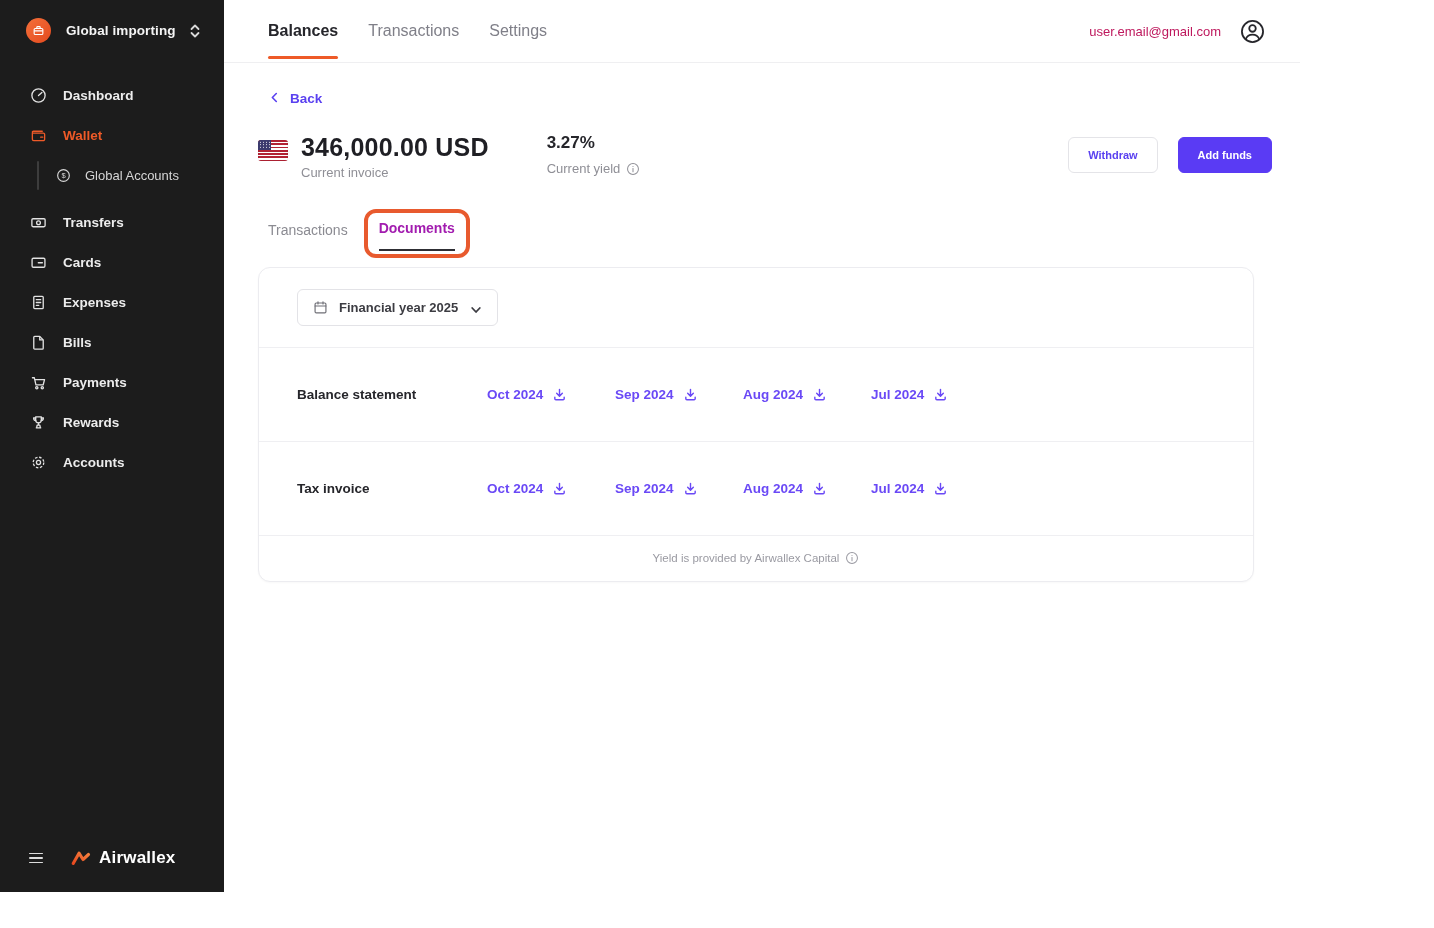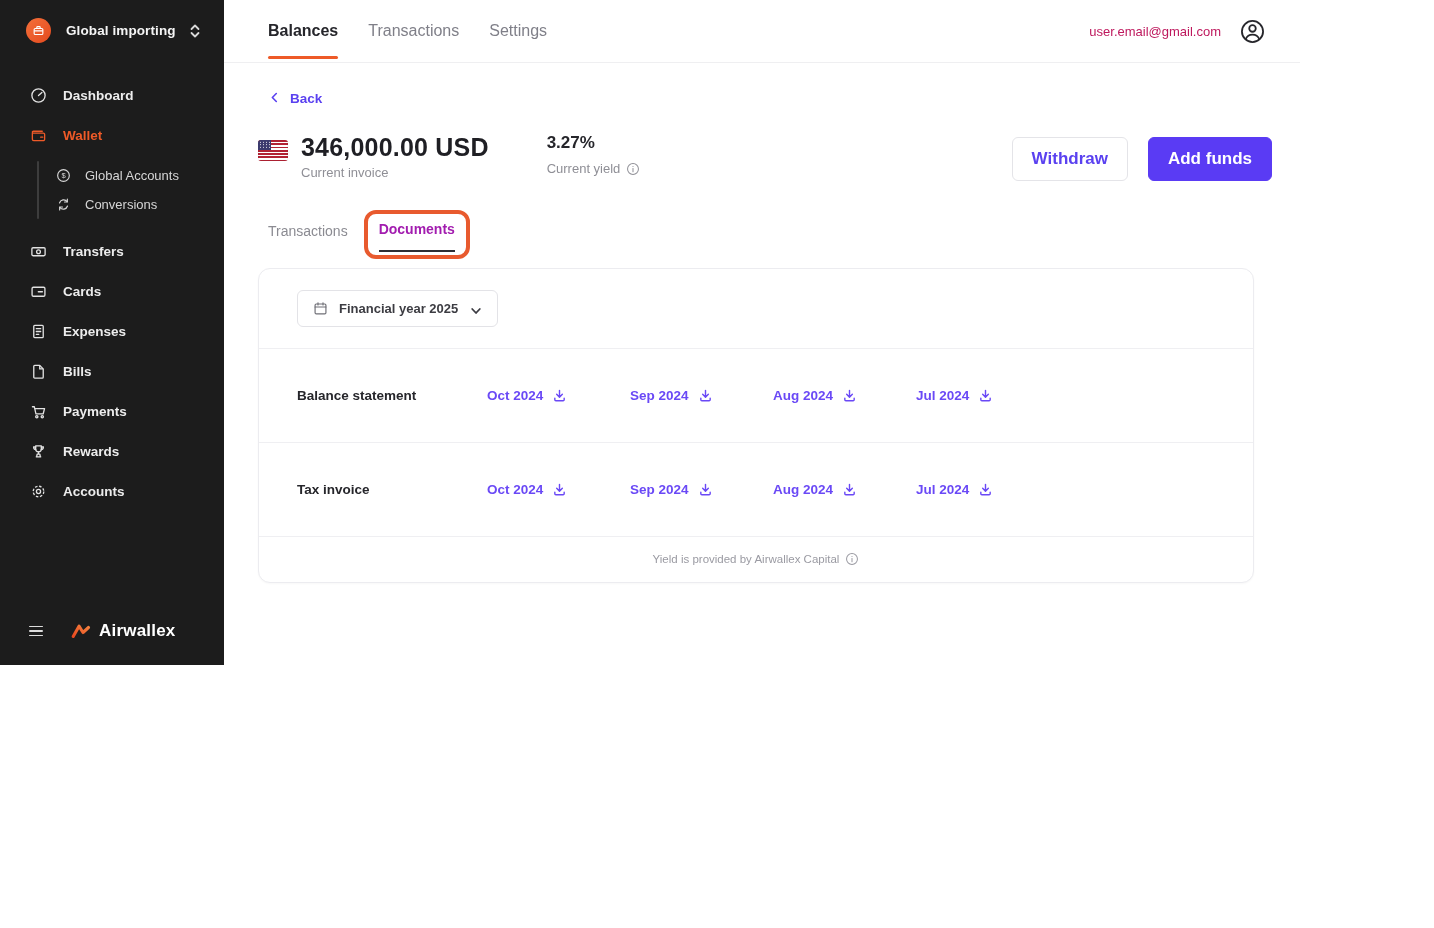--- a/index.html
+++ b/index.html
@@ -1,20 +1,20 @@
 <!DOCTYPE html>
 <html><head>
 <meta charset="utf-8">
 <style>
   * { margin:0; padding:0; box-sizing:border-box; }
   html,body { width:1434px; height:928px; background:#ffffff; font-family:"Liberation Sans", sans-serif; }
   .app { display:flex; width:1434px; height:928px; overflow:hidden; }
 
   
-  .sidebar { width:224px; height:665px; background:#1c1c1c; color:#ececec; display:flex; flex-direction:column; flex-shrink:0; }
+  .sidebar { width:224px; height:892px; background:#1c1c1c; color:#ececec; display:flex; flex-direction:column; flex-shrink:0; }
   .org-switcher { display:flex; align-items:center; padding:18px 22px 0 26px; cursor:pointer; }
   .org-avatar { width:25px; height:25px; border-radius:50%; background:linear-gradient(135deg,#f4703a,#e44a1e); display:flex; align-items:center; justify-content:center; flex-shrink:0; }
   .org-avatar svg { width:13px; height:13px; stroke:#fff; fill:none; stroke-width:1.6; }
   .org-name { font-size:13.5px; font-weight:700; color:#f4f4f4; margin-left:15px; letter-spacing:.1px; }
   .org-sorter { margin-left:auto; width:14px; height:16px; }
   .org-sorter svg { width:14px; height:16px; stroke:#d9d9d9; fill:none; stroke-width:1.8; }
 
   .nav { margin-top:32px; }
   .nav-item { display:flex; align-items:center; height:40px; padding-left:30px; cursor:pointer; font-size:13.5px; font-weight:700; color:#ececec; }
   .nav-item .ni { width:17px; height:17px; margin-right:16px; display:flex; align-items:center; justify-content:center; }
@@ -60,42 +60,42 @@
   .balance-texts { margin-left:13px; }
   .balance-amount { font-size:25px; font-weight:700; color:#1f1f24; letter-spacing:.2px; }
   .balance-caption { font-size:13px; color:#8f8f96; margin-top:3px; }
   .yield-block { margin-left:58px; }
   .yield-value { font-size:17px; font-weight:700; color:#26262b; }
   .yield-caption { display:flex; align-items:center; font-size:13px; color:#8f8f96; margin-top:8px; }
   .info-icon { width:14px; height:14px; margin-left:6px; }
   .info-icon svg { width:14px; height:14px; stroke:#8f8f96; fill:none; stroke-width:1.3; }
 
   .actions { margin-left:auto; display:flex; align-items:center; gap:20px; margin-top:4px; }
-  .btn { border-radius:6px; font-size:17px; font-weight:700; padding:11px 19px; cursor:pointer; font-family:inherit; }
+  .btn { border-radius:6px; font-size:11px; font-weight:700; padding:11px 19px; cursor:pointer; font-family:inherit; }
   .btn-secondary { background:#ffffff; border:1px solid #e4e4e8; color:#5a41f0; }
   .btn-primary { background:#5a3bf4; border:1px solid #5a3bf4; color:#ffffff; }
 
   .subtabs { display:flex; align-items:flex-end; gap:31px; margin:40px 0 0 10px; }
   .subtab { font-size:14px; padding-bottom:13px; cursor:pointer; color:#8b8b92; font-weight:400; }
   .subtab-wrap { position:relative; }
   .subtab.active { color:#a21caf; font-weight:700; border-bottom:2px solid #2e2e34; }
   .annotation-box { position:absolute; left:-15px; right:-15px; top:-11px; bottom:-7px; border:4px solid #e85a2e; border-radius:12px; pointer-events:none; }
 
   .card { width:996px; margin-top:16px; background:#ffffff; border:1px solid #ececf0; border-radius:12px; box-shadow:0 1px 2px rgba(25,25,35,.03); }
   .card-filter { padding:21px 38px; }
   .dropdown { display:inline-flex; align-items:center; border:1px solid #e3e3e7; border-radius:6px; padding:10px 15px; cursor:pointer; background:#fff; }
   .dropdown .cal { width:15px; height:15px; margin-right:11px; }
   .dropdown .cal svg { width:15px; height:15px; stroke:#6f6f76; fill:none; stroke-width:1.4; }
   .dropdown-label { font-size:13px; font-weight:600; color:#3c3c42; }
   .dropdown .chev { width:12px; height:12px; margin-left:12px; }
   .dropdown .chev svg { width:12px; height:12px; stroke:#3c3c42; fill:none; stroke-width:1.8; }
 
   .doc-row { display:flex; align-items:center; height:94px; padding:0 38px; border-top:1px solid #efeff2; }
   .doc-label { width:190px; font-size:13.5px; font-weight:700; color:#26262b; flex-shrink:0; }
-  .doc-links { display:flex;gap:15px; }
+  .doc-links { display:flex; }
   .doc-link { width:128px; display:flex; align-items:center; color:#6a49f6; font-size:13.5px; font-weight:700; cursor:pointer; }
   .dl-icon { width:15px; height:15px; margin-left:9px; }
   .dl-icon svg { width:15px; height:15px; stroke:#6a49f6; fill:none; stroke-width:1.7; }
 
   .card-footer { display:flex; align-items:center; justify-content:center; border-top:1px solid #efeff2; padding:15px 0 16px; color:#9a9aa2; font-size:11.5px; }
   .card-footer .info-icon svg { stroke:#9a9aa2; }
 </style>
 </head>
 <body>
 
@@ -140,29 +140,20 @@
 
       <div class="subnav">
         <div class="subnav-item">
           <span class="ni">
             <svg viewBox="0 0 18 18">
                 <circle cx="9" cy="9" r="7"></circle>
                 <text x="9" y="12.2" text-anchor="middle" font-size="9" font-family="Liberation Sans, sans-serif" fill="#d6d6d6" stroke="none">$</text>
               </svg>
           </span>
           <span>Global Accounts</span>
-        </div>
-        <div class="subnav-item">
-          <span class="ni">
-            <svg viewBox="0 0 18 18">
-                <path d="M4.2 7.2 a5.2 5.2 0 0 1 9.2 -1.6 M13.8 10.8 a5.2 5.2 0 0 1 -9.2 1.6" stroke-linecap="round"></path>
-                <path d="M13.6 2.4 V6 h-3.4 M4.4 15.6 V12 h3.4" stroke-linecap="round" stroke-linejoin="round"></path>
-              </svg>
-          </span>
-          <span>Conversions</span>
         </div>
       </div>
 
       <div class="nav-item">
         <span class="ni">
           <svg viewBox="0 0 18 18">
               <rect x="2" y="5" width="14" height="8.5" rx="1.2"></rect>
               <circle cx="9" cy="9.2" r="2"></circle>
             </svg>
         </span>

